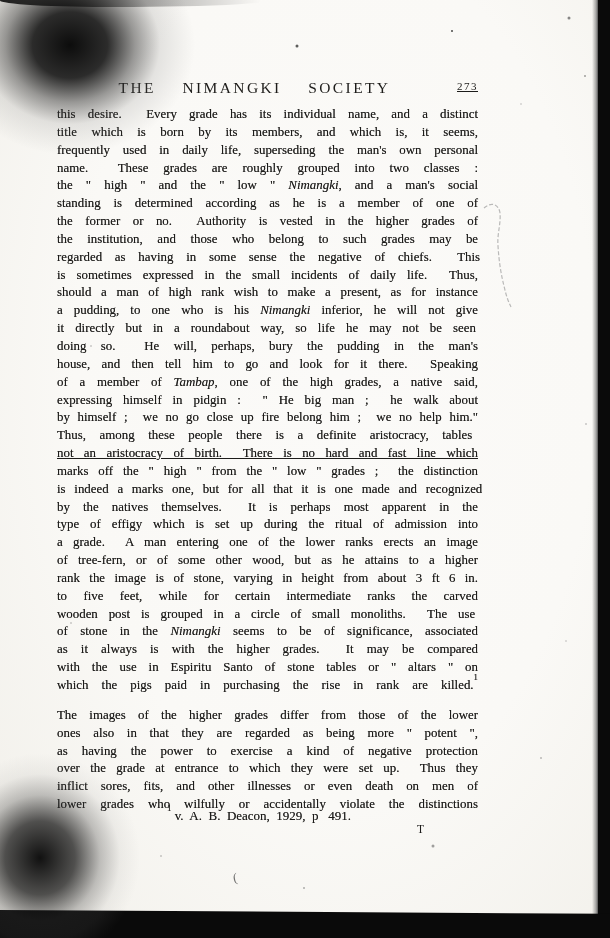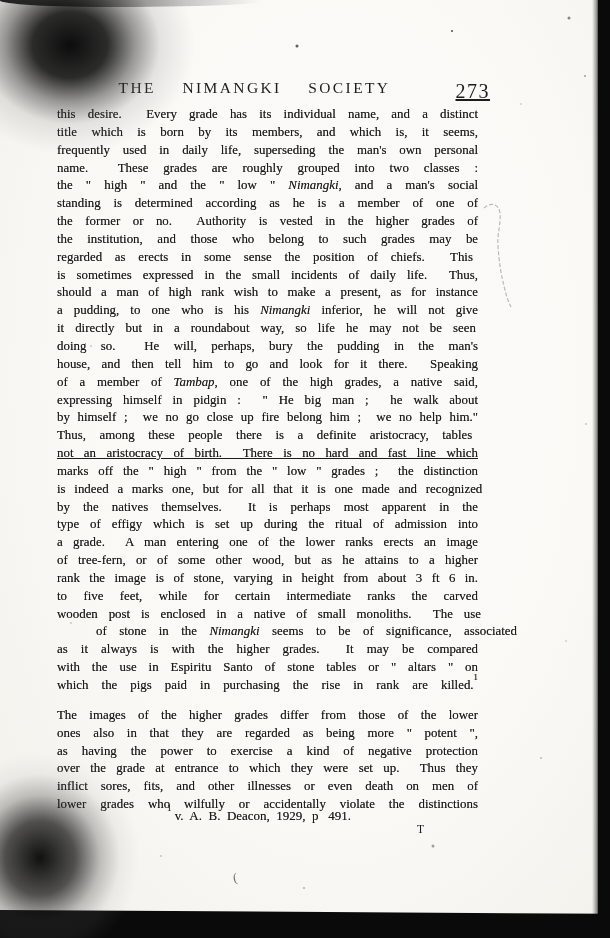--- a/index.html
+++ b/index.html
@@ -42,21 +42,21 @@
       520px 103px 0 0 rgba(120,120,120,.3),
       160px 855px 0 0 rgba(100,100,100,.35),
       432px 845px 0 .5px rgba(70,70,70,.5);}
   .margin-squiggle{position:absolute;left:482px;top:198px;opacity:.6;}
   .stray-paren{position:absolute;left:233px;top:870px;font-size:13px;color:#4d4d4d;
     transform:rotate(-10deg);opacity:.8;}
   
   .header-row{position:absolute;left:57px;top:79px;width:433px;height:22px;}
   .running-title{position:absolute;left:0;right:38px;text-align:center;font-size:15.5px;
     letter-spacing:2.4px;word-spacing:7px;white-space:pre;}
-  .page-number{position:absolute;right:0;top:1px;font-size:20px;letter-spacing:1.5px;text-decoration:underline;}
+  .page-number{position:absolute;right:12px;top:1px;font-size:11px;letter-spacing:1.5px;text-decoration:underline;}
   .body-text{position:absolute;left:57px;top:106px;width:421px;font-size:12.9px;
     line-height:17.85px;text-shadow:0 0 .4px rgba(25,25,25,.65);}
   .line{white-space:pre;height:17.85px;overflow:visible;}
   .line em{font-style:italic;}
   sup{font-size:.68em;position:relative;top:-.38em;line-height:0;}
   .footnote{position:absolute;left:167px;top:808px;font-size:13px;white-space:pre;
     text-shadow:0 0 .4px rgba(25,25,25,.6);}
   .signature-mark{position:absolute;left:417px;top:823px;font-size:11.5px;letter-spacing:1px;}
 </style>
 </head>
@@ -71,42 +71,42 @@
 
   <div class="body-text">
       <div class="line" style="word-spacing: 8.95px;"><span>this desire.  Every grade has its individual name, and a distinct</span></div>
       <div class="line" style="word-spacing: 11.13px;"><span>title which is born by its members, and which is, it seems,</span></div>
       <div class="line" style="word-spacing: 9.61px;"><span>frequently used in daily life, superseding the man's own personal</span></div>
       <div class="line" style="word-spacing: 11.66px;"><span>name.  These grades are roughly grouped into two classes :</span></div>
       <div class="line" style="word-spacing: 9.88px;"><span>the " high " and the " low " <em>Nimangki</em>, and a man's social</span></div>
       <div class="line" style="word-spacing: 9.54px;"><span>standing is determined according as he is a member of one of</span></div>
       <div class="line" style="word-spacing: 9.22px;"><span>the former or no.  Authority is vested in the higher grades of</span></div>
       <div class="line" style="word-spacing: 11.28px;"><span>the institution, and those who belong to such grades may be</span></div>
-      <div class="line" style="word-spacing: 9.52px;"><span>regarded as erects in some sense the position of chiefs.  This</span></div>
+      <div class="line" style="word-spacing: 9.52px;"><span>regarded as having in some sense the negative of chiefs.  This</span></div>
       <div class="line" style="word-spacing: 7.73px;"><span>is sometimes expressed in the small incidents of daily life.  Thus,</span></div>
       <div class="line" style="word-spacing: 6.44px;"><span>should a man of high rank wish to make a present, as for instance</span></div>
       <div class="line" style="word-spacing: 7.85px;"><span>a pudding, to one who is his <em>Nimangki</em> inferior, he will not give</span></div>
       <div class="line" style="word-spacing: 7.78px;"><span>it directly but in a roundabout way, so life he may not be seen</span></div>
       <div class="line" style="word-spacing: 11.18px;"><span>doing so.  He will, perhaps, bury the pudding in the man's</span></div>
       <div class="line" style="word-spacing: 8.07px;"><span>house, and then tell him to go and look for it there.  Speaking</span></div>
       <div class="line" style="word-spacing: 8.54px;"><span>of a member of <em>Tambap</em>, one of the high grades, a native said,</span></div>
       <div class="line" style="word-spacing: 7.65px;"><span>expressing himself in pidgin :  " He big man ;  he walk about</span></div>
       <div class="line" style="word-spacing: 4.45px;"><span>by himself ;  we no go close up fire belong him ;  we no help him."</span></div>
       <div class="line" style="word-spacing: 10.32px;"><span>Thus, among these people there is a definite aristocracy, tables</span></div>
       <div class="line" style="word-spacing: 7.18px; text-decoration: underline;"><span>not an aristocracy of birth.  There is no hard and fast line which</span></div>
       <div class="line" style="word-spacing: 6.61px;"><span>marks off the " high " from the " low " grades ;  the distinction</span></div>
       <div class="line" style="word-spacing: 5.5px;"><span>is indeed a marks one, but for all that it is one made and recognized</span></div>
       <div class="line" style="word-spacing: 9.83px;"><span>by the natives themselves.  It is perhaps most apparent in the</span></div>
       <div class="line" style="word-spacing: 7.65px;"><span>type of effigy which is set up during the ritual of admission into</span></div>
       <div class="line" style="word-spacing: 7.16px;"><span>a grade.  A man entering one of the lower ranks erects an image</span></div>
       <div class="line" style="word-spacing: 7.08px;"><span>of tree-fern, or of some other wood, but as he attains to a higher</span></div>
       <div class="line" style="word-spacing: 6.19px;"><span>rank the image is of stone, varying in height from about 3 ft 6 in.</span></div>
       <div class="line" style="word-spacing: 13.13px;"><span>to five feet, while for certain intermediate ranks the carved</span></div>
-      <div class="line" style="word-spacing: 7.63px;"><span>wooden post is enclosed in a native of small monoliths.  The use</span></div>
-      <div class="line" style="word-spacing: 9.2px; margin-left: 39px;"><span>of stone in the <em>Nimangki</em> seems to be of significance, associated</span></div>
+      <div class="line" style="word-spacing: 7.63px;"><span>wooden post is grouped in a circle of small monoliths.  The use</span></div>
+      <div class="line" style="word-spacing: 9.2px;"><span>of stone in the <em>Nimangki</em> seems to be of significance, associated</span></div>
       <div class="line" style="word-spacing: 9.88px;"><span>as it always is with the higher grades.  It may be compared</span></div>
       <div class="line" style="word-spacing: 8.69px;"><span>with the use in Espiritu Santo of stone tables or " altars " on</span></div>
       <div class="line" style="word-spacing: 9.82px;"><span>which the pigs paid in purchasing the rise in rank are killed.<sup>1</sup></span></div>
       <div class="line" style="word-spacing: 9.04px; margin-top: 12px;"><span>The images of the higher grades differ from those of the lower</span></div>
       <div class="line" style="word-spacing: 9.48px; text-align: center;"><span>ones also in that they are regarded as being more " potent ",</span></div>
       <div class="line" style="word-spacing: 10.74px;"><span>as having the power to exercise a kind of negative protection</span></div>
       <div class="line" style="word-spacing: 7.07px;"><span>over the grade at entrance to which they were set up.  Thus they</span></div>
       <div class="line" style="word-spacing: 9.8px;"><span>inflict sores, fits, and other illnesses or even death on men of</span></div>
       <div class="line" style="word-spacing: 10.74px;"><span>lower grades who wilfully or accidentally violate the distinctions</span></div>
     </div>

